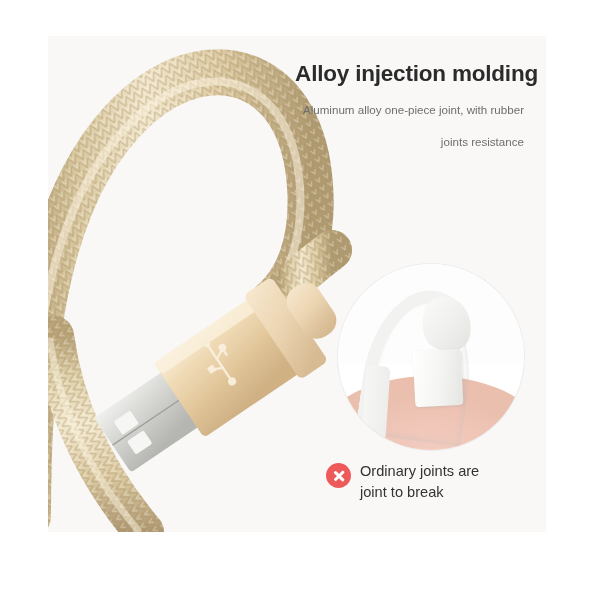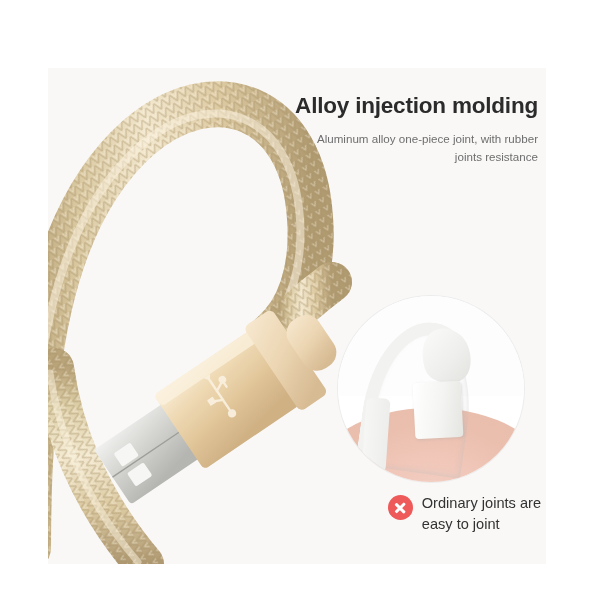--- a/index.html
+++ b/index.html
@@ -5,37 +5,37 @@
   html,body{margin:0;padding:0;}
   body{
     width:600px;height:600px;background:#ffffff;
     font-family:"Liberation Sans", sans-serif;
     overflow:hidden;
   }
   .stage{position:relative;width:600px;height:600px;background:#ffffff;}
 
   
   .panel{
-    position:absolute;left:48px;top:68px;width:498px;height:496px;
+    position:absolute;left:48px;top:36px;width:498px;height:496px;
     background:#f9f8f7;overflow:hidden;
   }
 
   
   .cable-wrap{position:absolute;left:0;top:0;width:498px;height:496px;}
 
   
   .textblock{
     position:absolute;left:215px;top:25px;width:275px;text-align:right;
   }
   .heading{
     font-size:22.5px;font-weight:700;color:#2b2b2b;letter-spacing:-0.2px;
     line-height:1.15;white-space:nowrap;margin:0 0 11px 0;
   }
   .subline{
-    font-size:11.6px;color:#6e6e6e;line-height:1.58;margin:0;
+    font-size:11.6px;color:#6e6e6e;line-height:1.58;margin:14px;
     white-space:nowrap;
   }
 
   
   .inset{
     position:absolute;left:290px;top:228px;width:186px;height:186px;
     border-radius:50%;overflow:hidden;background:#ffffff;
     box-shadow:0 0 0 1px #ececec;
   }
   .inset-finger{
@@ -78,21 +78,21 @@
   .bend-tail{
     position:absolute;left:14%;top:55%;width:13%;height:40%;
     background:linear-gradient(90deg,#f6f6f4 0%,#ededeb 100%);
     border-radius:6px;
     transform:rotate(4deg);
   }
 
   
   .warning{
     position:absolute;left:278px;top:425px;width:215px;
-    display:flex;align-items:flex-start;gap:9px;justify-content:flex-end;
+    display:flex;align-items:flex-start;gap:9px;
   }
   .x-badge{
     flex:0 0 auto;width:25px;height:25px;border-radius:50%;
     background:#ee5a5a;position:relative;margin-top:2px;
   }
   .x-badge:before,.x-badge:after{
     content:"";position:absolute;left:50%;top:50%;width:12.5px;height:2.9px;
     background:#ffffff;border-radius:1px;
   }
   .x-badge:before{transform:translate(-50%,-50%) rotate(45deg);}
@@ -215,18 +215,18 @@
       <div class="bend-arch"></div>
       <div class="bend-tail"></div>
       <div class="bend-head"></div>
       <div class="bend-plug"></div>
     </div>
 
     <div class="warning">
       <span class="x-badge"></span>
       <div class="warning-text">
         <div>Ordinary joints are</div>
-        <div>easy to joint</div>
+        <div>joint to break</div>
       </div>
     </div>
 
   </div>
 </div>
 
 </body></html>

